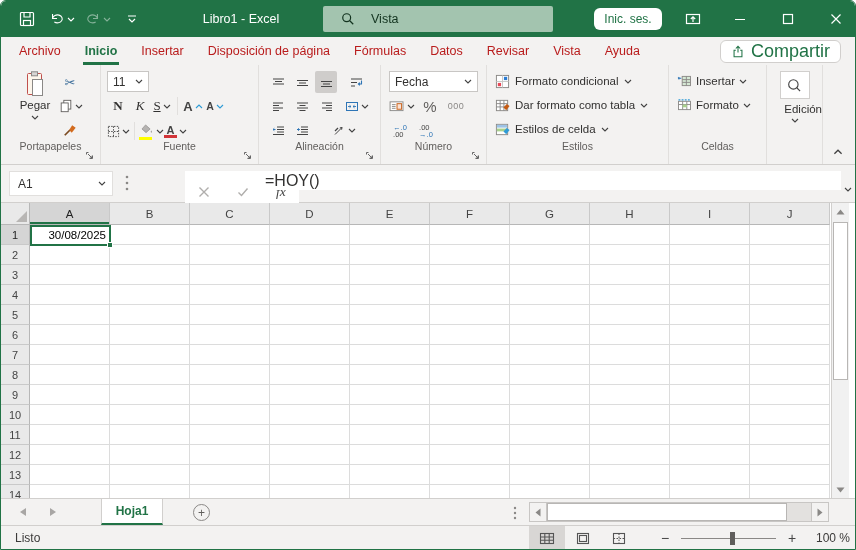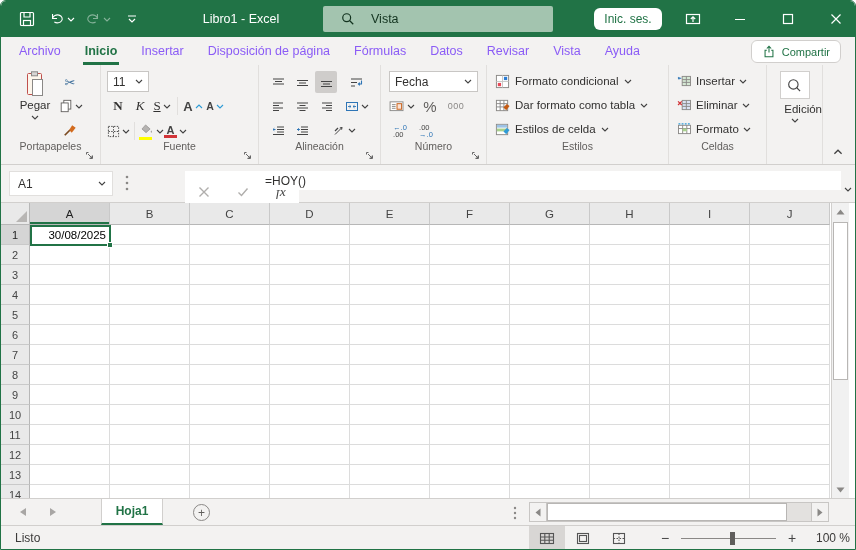--- a/index.html
+++ b/index.html
@@ -20,25 +20,25 @@
   .signin { position:absolute; left:593px; top:7px; width:68px; height:22px; background:#fff; border-radius:6px; display:flex; align-items:center; justify-content:center; color:#217346; font-size:12px; }
   .win-ribbonopts { left:676px; width:32px; }
   .win-min { left:722px; width:34px; }
   .win-max { left:770px; width:34px; }
   .win-close { left:816px; width:38px; }
   .ticon { width:16px; height:16px; fill:none; stroke:#fff; stroke-width:1.2; }
   .chev-w { width:8px; height:5px; fill:none; stroke:#fff; stroke-width:1.1; margin-left:2px; }
 
   
   .tabrow { position:absolute; left:0; top:36px; width:100%; height:28px; background:#f3f2f1; display:flex; align-items:center; }
-  .rtab { position:relative; height:28px; display:flex; align-items:center; padding:0 12px; font-size:12.5px; color:#8b5cf6; }
+  .rtab { position:relative; height:28px; display:flex; align-items:center; padding:0 12px; font-size:12.5px; color:#b91c1c; }
   .rtab:first-child { margin-left:6px; }
   .rtab.active { font-weight:bold; color:#217346; }
   .rtab.active::after { content:""; position:absolute; left:10px; right:10px; bottom:0; height:3px; background:#217346; }
-  .share-btn { position:absolute; right:14px; top:3px; height:23px; padding:0 10px; background:#fff; border:1px solid #d1cfcd; border-radius:6px; display:flex; align-items:center; gap:6px; color:#217346; font-size:11px; }
+  .share-btn { position:absolute; right:14px; top:3px; height:23px; padding:0 10px; background:#fff; border:1px solid #d1cfcd; border-radius:6px; display:flex; align-items:center; gap:6px; color:#217346; font-size:18px; }
 
   
   .ribbon { position:absolute; left:0; top:64px; width:100%; height:100px; background:#f3f2f1; border-bottom:1px solid #d1cfcd; display:flex; }
   .rgroup { position:relative; height:99px; border-right:1px solid #e1dfdd; padding-top:4px; }
   .rgroup .glabel { position:absolute; bottom:12px; left:0; right:0; text-align:center; font-size:10.5px; color:#605e5c; }
   .rgroup .launcher { position:absolute; bottom:3px; right:4px; width:12px; height:12px; }
   .launcher svg { width:10px; height:10px; fill:none; stroke:#666; stroke-width:1; }
   .chev { width:8px; height:5px; fill:none; stroke:#444; stroke-width:1.1; flex:none; }
   .chev.b { stroke:#2e9bd6; }
   .chev.up { transform:rotate(180deg); }
@@ -97,21 +97,21 @@
   .collapse-area { position:relative; flex:1; }
   .collapse-chev { position:absolute; right:12px; bottom:6px; }
 
   
   .formulabar { position:absolute; left:0; top:164px; width:100%; height:38px; background:#f3f2f1; border-bottom:1px solid #d1cfcd; }
   .namebox { position:absolute; left:8px; top:6px; width:104px; height:25px; background:#fff; border:1px solid #e1dfdd; display:flex; align-items:center; justify-content:space-between; padding:0 6px 0 8px; font-size:12px; }
   .fb-dots { position:absolute; left:124px; top:10px; }
   .fb-btns { position:absolute; left:140px; top:6px; width:114px; height:41px; background:#fff; display:flex; align-items:center; justify-content:space-around;margin-left:44px; }
   .fb-x, .fb-check { width:12px; height:12px; fill:none; stroke:#b0aeac; stroke-width:1.4; }
   .fb-fx { font-family:"Liberation Serif", serif; font-style:italic; font-size:13.5px; color:#444; }
-  .fb-input { position:absolute; left:256px; top:6px; right:14px; height:19px; background:#fff; display:flex; align-items:center; padding-left:8px; font-size:12px; }
+  .fb-input { position:absolute; left:256px; top:6px; right:14px; height:19px; background:#fff; display:flex; align-items:center; padding-left:8px; font-size:16px; }
   .fb-expand { position:absolute; right:3px; top:16px; }
 
   
   .gridarea { position:absolute; left:0; top:202px; width:100%; height:295px; background:#fff; overflow:hidden; }
   .cornerbox { position:absolute; left:0; top:0; width:29px; height:22px; background:#e9e9e9; border-right:1px solid #b7b7b7; border-bottom:1px solid #b7b7b7; }
   .cornerbox .tri { position:absolute; right:2px; bottom:2px; width:0; height:0; border-left:11px solid transparent; border-bottom:11px solid #b8b6b4; }
   .colheads { position:absolute; left:29px; top:0; height:22px; display:flex; }
   .ch { width:80px; height:22px; background:#e9e9e9; border-right:1px solid #c9c9c9; border-bottom:1px solid #b7b7b7; display:flex; align-items:center; justify-content:center; font-size:11.5px; color:#444; }
   .ch.sel { background:#d5d5d5; box-shadow:inset 0 -2px 0 #217346; color:#222; }
   .gridbody { position:absolute; left:0; top:22px; width:829px; height:273px; overflow:hidden; }
@@ -552,31 +552,20 @@
             <path d="M5.5 5h9M5.5 8h9M10 1.5v10" stroke="#8a8886" fill="none"></path>
             <path d="M4.5 3.5H1M1 3.5 2.4 2.3M1 3.5 2.4 4.7" stroke="#2e75b6" fill="none" stroke-width="1.1"></path>
           </svg>
         <span>Insertar</span>
         <svg class="chev" viewBox="0 0 8 5">
             <path d="M1 1l3 3 3-3"></path>
           </svg>
       </div>
       <div class="cellbtn">
         <svg viewBox="0 0 16 13" style="width:15px;height:12px">
-            <rect x="5.5" y="1.5" width="9" height="10" fill="#d9e2f3" stroke="#8a8886"></rect>
-            <path d="M5.5 5h9M5.5 8h9M10 1.5v10" stroke="#8a8886" fill="none"></path>
-            <path d="M1 2.5 5 6.5M5 2.5 1 6.5" stroke="#d13438" fill="none" stroke-width="1.3"></path>
-          </svg>
-        <span>Eliminar</span>
-        <svg class="chev" viewBox="0 0 8 5">
-            <path d="M1 1l3 3 3-3"></path>
-          </svg>
-      </div>
-      <div class="cellbtn">
-        <svg viewBox="0 0 16 13" style="width:15px;height:12px">
             <rect x="1.5" y="2.5" width="13" height="9" fill="#fff" stroke="#8a8886"></rect>
             <path d="M1.5 6h13M6 2.5v9M10.5 2.5v9" stroke="#8a8886" fill="none"></path>
             <rect x="6" y="6" width="4.5" height="3" fill="#a9d18e"></rect>
             <path d="M1.5 1h13" stroke="#2e9bd6" stroke-dasharray="2 1.4" fill="none" stroke-width="1.2"></path>
           </svg>
         <span>Formato</span>
         <svg class="chev" viewBox="0 0 8 5">
             <path d="M1 1l3 3 3-3"></path>
           </svg>
       </div>

